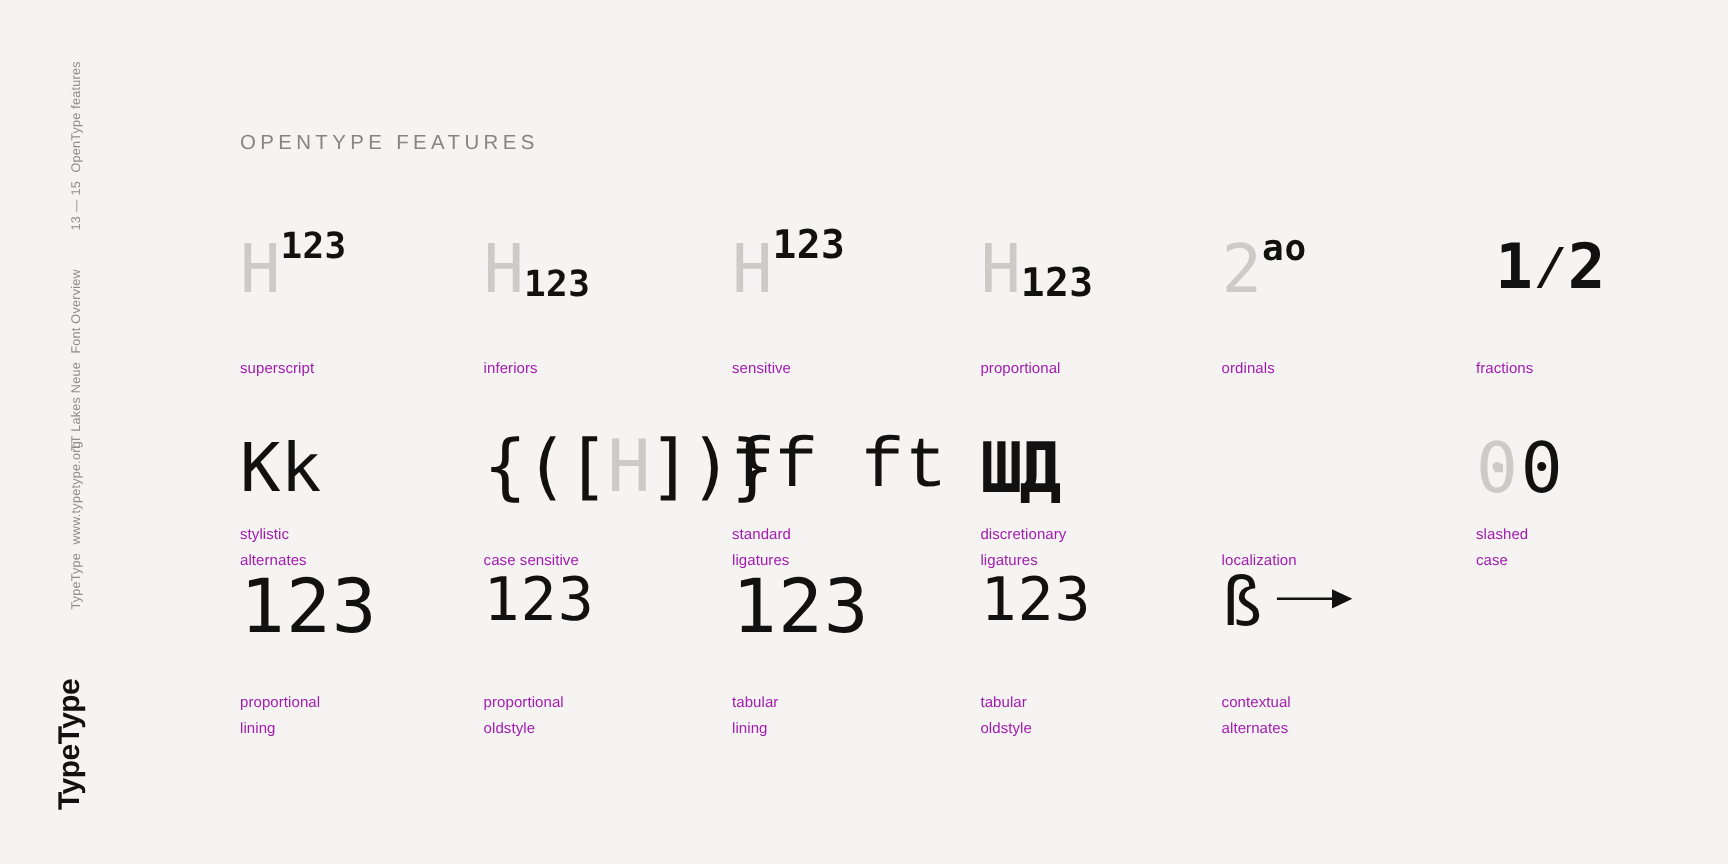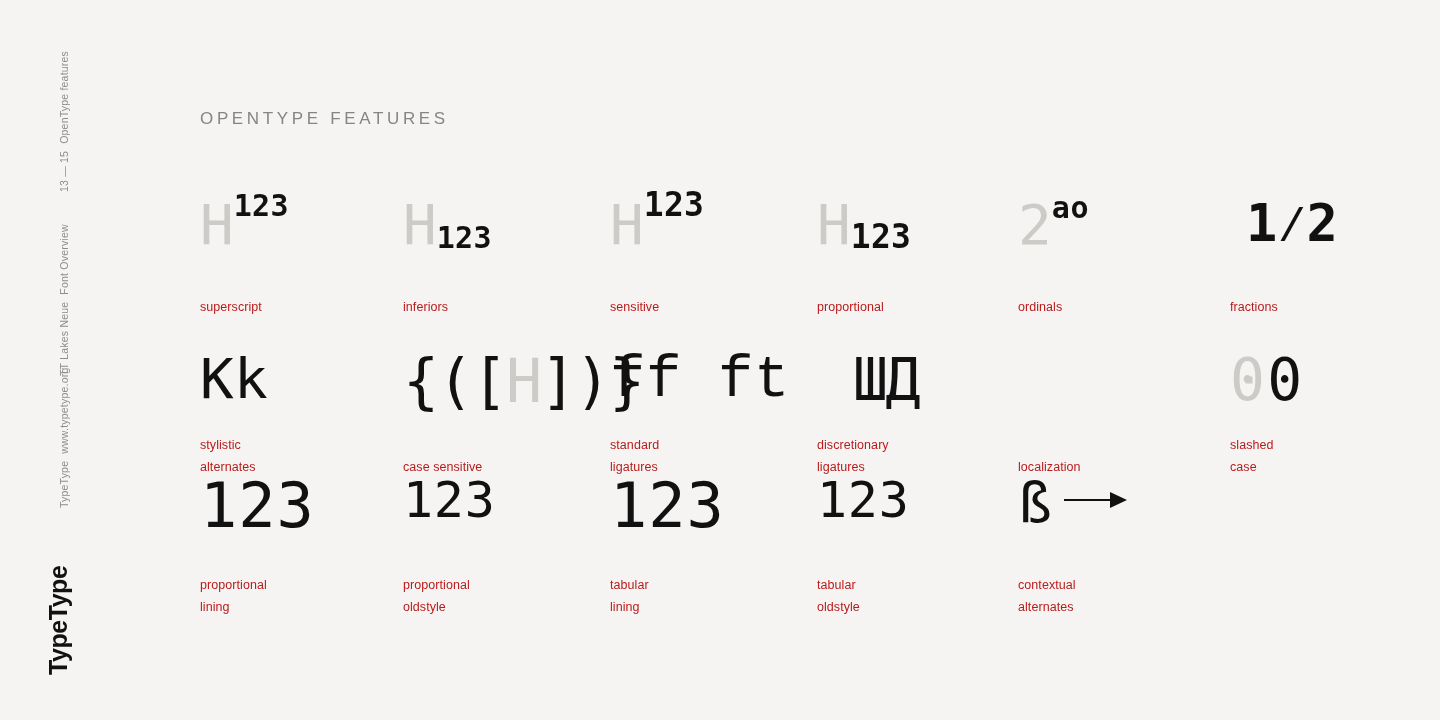--- a/index.html
+++ b/index.html
@@ -124,49 +124,49 @@
     left: 0;
     bottom: 38px;
     height: 84px;
     display: flex;
     align-items: baseline;
     color: #111111;
     font-family: "DejaVu Sans Mono", "Liberation Mono", monospace;
     white-space: nowrap;
     line-height: 1;
   }
-  #row-1 .specimen { bottom: 44px; }
+  #row-1 .specimen { bottom: 60px; align-items: flex-end; }
   #row-2 .specimen { bottom: 60px; }
 
   .cap-gray {
     color: #cccbc8;
   }
 
   .caption {
     position: absolute;
     left: 0;
     bottom: 0;
     font-size: 12.5px;
-    color: #b91c1c;
+    color: #a21caf;
     line-height: 1.75;
     letter-spacing: 0.005em;
     font-family: "Liberation Sans", sans-serif;
   }
   .caption .cap-line { display: block; }
   .g-base     { font-size: 56px; }
   .g-sup      { font-size: 30px; font-weight: bold; position: relative; top: -28px; letter-spacing: 0.01em; }
   .g-sub      { font-size: 30px; font-weight: bold; position: relative; top: 4px; letter-spacing: 0.01em; }
   .g-num      { font-size: 33px; font-weight: bold; position: relative; top: -28px; letter-spacing: 0.01em; }
   .g-den      { font-size: 33px; font-weight: bold; position: relative; top: 4px; letter-spacing: 0.01em; }
   .g-ord      { font-size: 30px; font-weight: bold; position: relative; top: -26px; letter-spacing: 0.02em; }
   .g-frac     { font-size: 52px; font-weight: bold; letter-spacing: -0.02em; margin-left: 16px; }
   .g-letters  { font-size: 56px; font-weight: 500; letter-spacing: 0.005em; }
   .g-brackets { font-size: 60px; font-weight: 500; letter-spacing: -0.03em; }
   .g-lig      { font-size: 59px; font-weight: 400; letter-spacing: 0.01em; font-family: Liberation Mono, monospace; }
-  .g-cyr      { font-size: 58px; font-weight: 400; letter-spacing: -0.04em; margin-left: 36px; }
+  .g-cyr      { font-size: 58px; font-weight: 700; letter-spacing: -0.04em; }
   .g-loc      { font-size: 56px; font-weight: 500; letter-spacing: -0.04em; }
   .g-zero     { font-size: 58px; font-weight: 500; letter-spacing: 0.04em; }
   .g-fig-lg   { font-size: 62px; font-weight: 500; letter-spacing: 0.015em; }
   .g-fig-sm   { font-size: 50px; font-weight: 500; letter-spacing: 0.015em; }
   .g-eszett   { font-size: 56px; font-weight: 500; }
 
   .arrow-icon {
     display: inline-block;
     position: relative;
     top: -10px;

